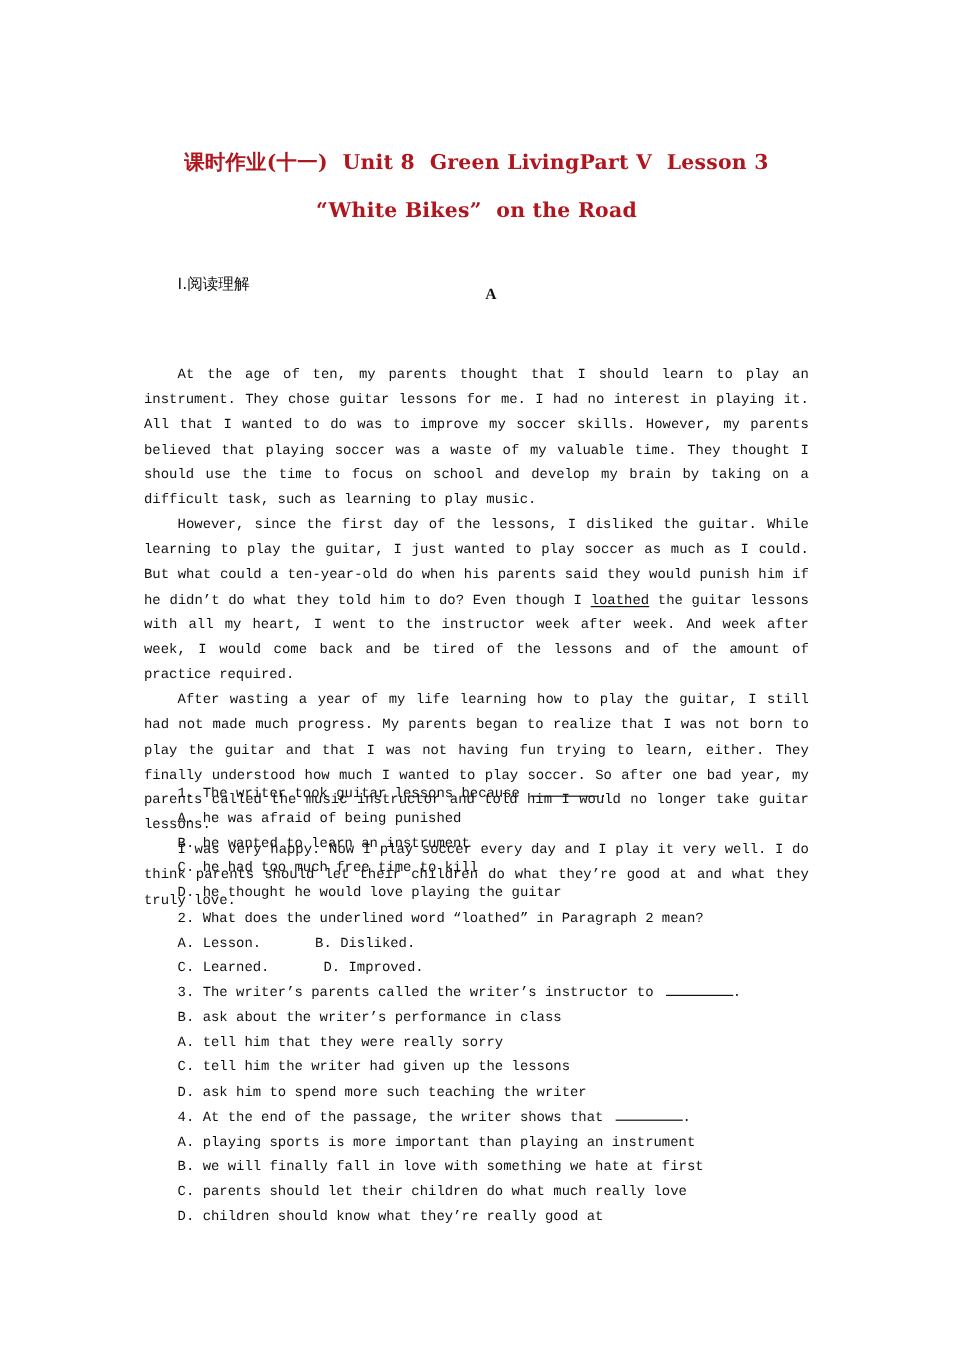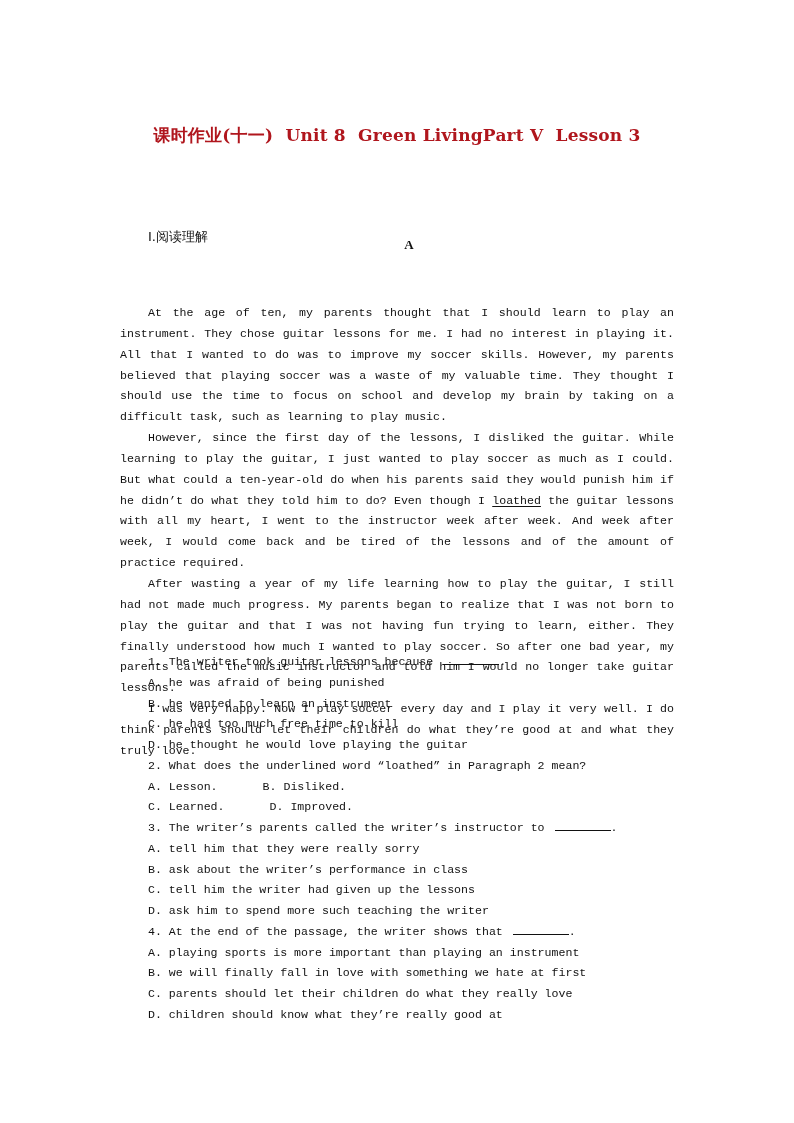--- a/index.html
+++ b/index.html
@@ -97,20 +97,21 @@
     .opt-pair span + span {
       margin-left: 45px;
     }
   </style>
 </head>
 <body>
 
 <div class="page">
 
   <div class="title-line title-1">课时作业(十一)  Unit 8  Green LivingPart Ⅴ  Lesson 3</div>
+  <div class="title-line title-2">“White Bikes”  on the Road</div>
 
   <div class="section-heading">Ⅰ.阅读理解</div>
   <div class="passage-letter">A</div>
 
   <div class="body-text">
     <p class="para">At the age of ten, my parents thought that I should learn to play an instrument. They chose guitar lessons for me.   I had no interest in playing it.   All that I wanted to do was to improve my soccer skills. However, my parents believed that playing soccer was a waste of my valuable time. They thought I should use the time to focus on school and develop my brain by taking on a difficult task, such as learning to play music.</p>
     <p class="para"><span>However, since the first day of the lessons, I disliked the guitar. While learning to play the guitar, I just wanted to play soccer as much as I could. But what could a ten-year-old do when his parents said they would punish him if he didn’t do what they told him to do? Even though I </span><span class="underlined">loathed</span><span> the guitar lessons with all my heart, I went to the instructor week after week. And week after week, I would come back and be tired of the lessons and of the amount of practice required.</span></p>
     <p class="para">After wasting a year of my life learning how to play the guitar, I still had not made much progress. My parents began to realize that I was not born to play the guitar and that I was not having fun trying to learn, either. They finally understood how much I wanted to play soccer. So after one bad year, my parents called the music instructor and told him I would no longer take guitar lessons.</p>
     <p class="para">I was very happy. Now I play soccer every day and I play it very well. I do think parents should let their children do what they’re good at and what they truly love.</p>
   </div>
@@ -121,25 +122,25 @@
     <div class="q-line">A. he was afraid of being punished</div>
     <div class="q-line">B. he wanted to learn an instrument</div>
     <div class="q-line">C. he had too much free time to kill</div>
     <div class="q-line">D. he thought he would love playing the guitar</div>
 
     <div class="q-line">2. What does the underlined word “loathed” in Paragraph 2 mean?</div>
     <div class="q-line opt-pair"><span>A. Lesson.</span><span>B. Disliked.</span></div>
     <div class="q-line opt-pair"><span>C. Learned.</span><span>D. Improved.</span></div>
 
     <div class="q-line"><span>3. The writer’s parents called the writer’s instructor to</span> <span class="blank"></span>.</div>
+    <div class="q-line">B. ask about the writer’s performance in class</div>
     <div class="q-line">A. tell him that they were really sorry</div>
-    <div class="q-line">B. ask about the writer’s performance in class</div>
     <div class="q-line">C. tell him the writer had given up the lessons</div>
     <div class="q-line">D. ask him to spend more such teaching the writer</div>
 
     <div class="q-line"><span>4. At the end of the passage, the writer shows that</span> <span class="blank"></span>.</div>
     <div class="q-line">A. playing sports is more important than playing an instrument</div>
     <div class="q-line">B. we will finally fall in love with something we hate at first</div>
-    <div class="q-line">C. parents should let their children do what they really love</div>
+    <div class="q-line">C. parents should let their children do what much really love</div>
     <div class="q-line">D. children should know what they’re really good at</div>
   </div>
 
 </div>
 
 </body></html>

